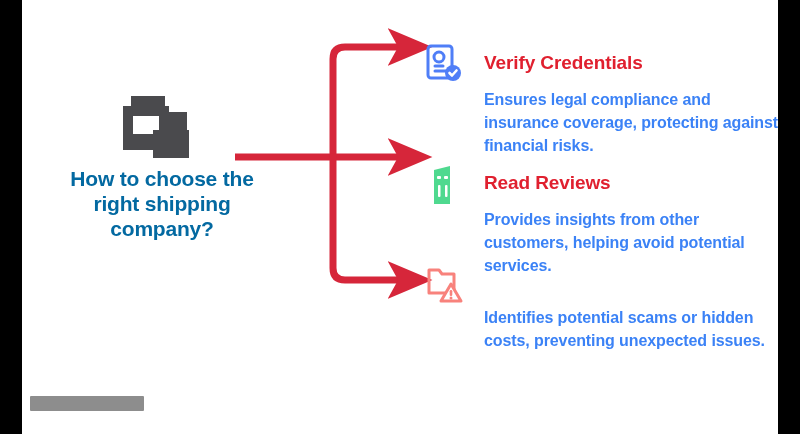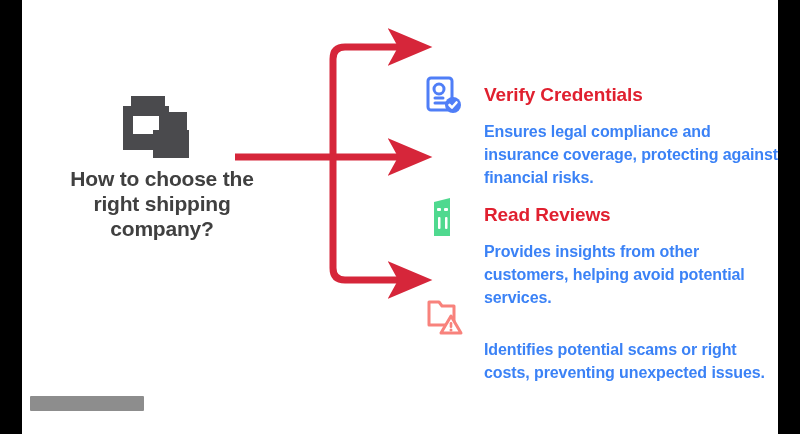--- a/index.html
+++ b/index.html
@@ -60,21 +60,21 @@
     position: absolute;
     background: #4a4a4d;
   }
   .bx1 { left: 8px;  top: 0px;  width: 34px; height: 12px; }
   .bx2 { left: 0px;  top: 10px; width: 46px; height: 44px; }
   .bx3 { left: 10px; top: 20px; width: 26px; height: 18px; background: #ffffff !important; }
   .bx4 { left: 40px; top: 16px; width: 24px; height: 22px; }
   .bx5 { left: 30px; top: 34px; width: 36px; height: 28px; }
 
   #topic-title {
-    color: #404040;
+    color: #0369a1;
     font-size: 21px;
     font-weight: bold;
     line-height: 25px;
     letter-spacing: -0.2px;
   }
 
   
   #connectors {
     position: absolute;
     left: 0;
@@ -82,21 +82,20 @@
     width: 756px;
     height: 434px;
     pointer-events: none;
   }
 
   
   .branch {
     position: absolute;
     left: 404px;
     width: 336px;
-    margin-top: 32px;
   }
   #branch-0 { top: 44px; }
   #branch-1 { top: 164px; }
   #branch-2 { top: 262px; }
 
   .branch-head {
     position: relative;
     height: 44px;
   }
   .branch-icon {
@@ -213,21 +212,21 @@
       <div class="branch-head">
         <div class="branch-icon">
           <svg class="ico-svg" viewBox="0 0 38 42" xmlns="http://www.w3.org/2000/svg">
             <path d="M3 8 L13 8 L16 12 L28 12 L28 31 L3 31 Z" fill="none" stroke="#f8827c" stroke-width="3" stroke-linejoin="round"></path>
             <path d="M25 22 L35 39 L15 39 Z" fill="#ffffff" stroke="#f8827c" stroke-width="3" stroke-linejoin="round"></path>
             <rect x="23.7" y="28" width="2.6" height="6" rx="1.2" fill="#f8827c"></rect>
             <circle cx="25" cy="36" r="1.5" fill="#f8827c"></circle>
           </svg>
         </div>
       </div>
-      <div class="branch-desc">Identifies potential scams or right costs, preventing unexpected issues.</div>
+      <div class="branch-desc">Identifies potential scams or hidden costs, preventing unexpected issues.</div>
     </div>
 
     <div id="footer-watermark"></div>
 
   </div>
 
   <div class="letterbox" id="letterbox-left"></div>
   <div class="letterbox" id="letterbox-right"></div>
 
 </div>

